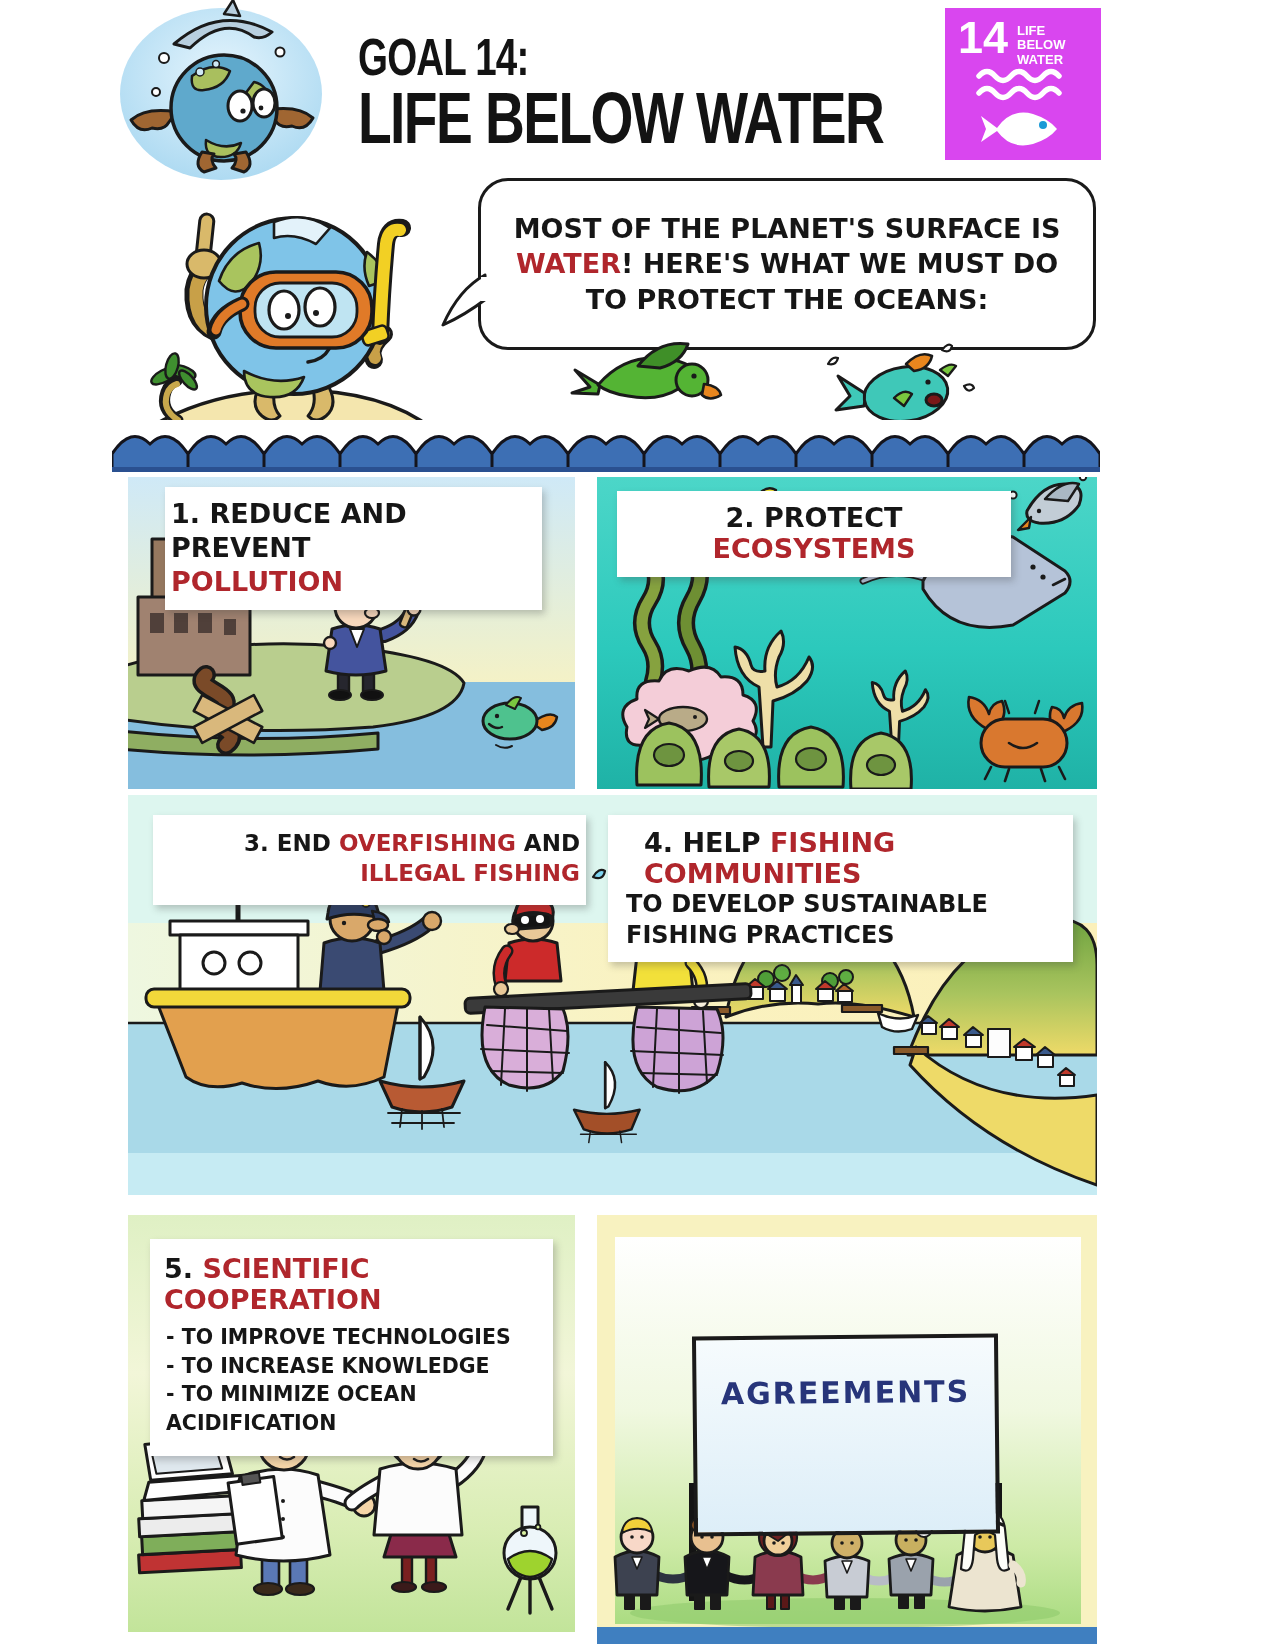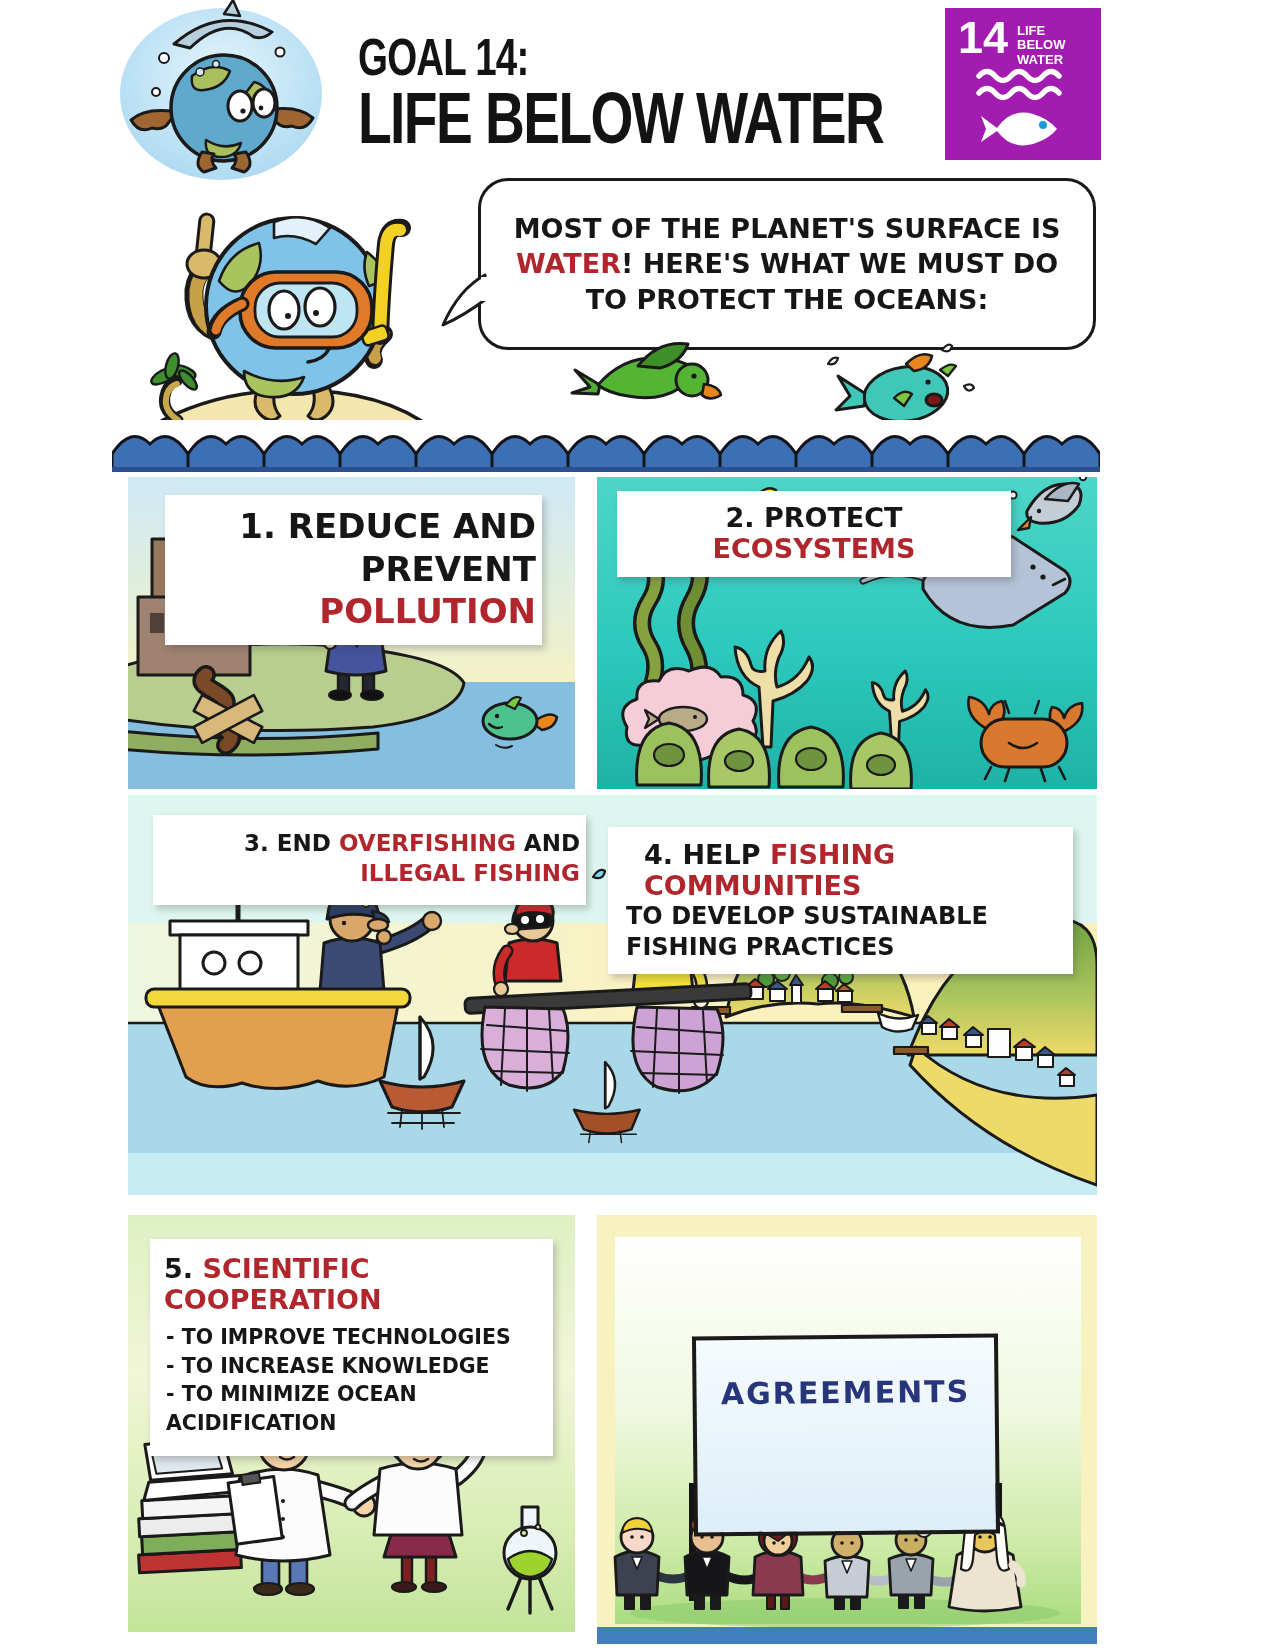--- a/index.html
+++ b/index.html
@@ -7,21 +7,21 @@
         font-family:"DejaVu Sans",sans-serif;color:#161616;}
   .abs{position:absolute;}
   
   .title-block{position:absolute;left:358px;top:33px;}
   .goal-label{font-family:"Liberation Sans",sans-serif;font-weight:700;font-size:47px;line-height:.95;
               letter-spacing:-1px;transform:scale(.82,1.1);transform-origin:left top;color:#131313;}
   .main-title{font-family:"Liberation Sans",sans-serif;font-weight:700;font-size:69px;line-height:1;
               letter-spacing:-2px;transform:scale(.8,1.06);transform-origin:left top;margin-top:4px;color:#131313;}
   .byline{position:absolute;left:690px;top:139px;width:245px;text-align:right;
           font-size:19px;font-weight:700;letter-spacing:.5px;}
-  .sdg-badge{position:absolute;left:945px;top:8px;width:156px;height:152px;background:#a21caf;color:#fff;}
+  .sdg-badge{position:absolute;left:945px;top:8px;width:156px;height:152px;background:#d946ef;color:#fff;}
   .badge-top{display:flex;gap:9px;padding:9px 8px 0 13px;}
   .badge-number{font-family:"Liberation Sans",sans-serif;font-weight:700;font-size:45px;line-height:.95;}
   .badge-label{font-family:"Liberation Sans",sans-serif;font-weight:700;font-size:13px;line-height:1.1;padding-top:7px;}
   .badge-art{position:absolute;left:0;right:0;top:56px;display:flex;flex-direction:column;align-items:center;}
   
   .speech-bubble{position:absolute;left:478px;top:178px;width:618px;height:172px;background:#fff;
      border:3px solid #1a1a1a;border-radius:30px;box-sizing:border-box;display:flex;align-items:center;justify-content:center;
      padding:10px 26px;text-align:center;font-size:27px;line-height:1.32;font-weight:700;}
   .bubble-tail{position:absolute;left:-42px;top:88px;}
   .red{color:#b0262c;}
@@ -35,24 +35,24 @@
   .panel34{left:128px;top:795px;width:969px;height:400px;background:#ddf6ef;}
   .panel5{left:128px;top:1215px;width:447px;height:417px;
           background:linear-gradient(180deg,#dff0c4 0%,#f2f6d8 38%,#d9edb4 75%,#c2e49a 100%);}
   .panel6{left:597px;top:1215px;width:500px;height:417px;background:#f8f2c0;}
   .p6-inner{position:absolute;left:18px;right:16px;top:22px;bottom:8px;
             background:linear-gradient(180deg,#ffffff 0%,#f0f8e0 45%,#cdeaa6 80%,#abdc82 100%);}
   .bottom-strip{position:absolute;left:597px;top:1627px;width:500px;height:17px;background:#3f7fc0;}
   .scene{position:absolute;left:0;top:0;}
   .title-box{position:absolute;background:#fff;box-shadow:3px 4px 7px rgba(60,60,60,.28);
              font-weight:700;z-index:3;box-sizing:border-box;}
-  .tb1{left:37px;top:10px;width:377px;padding:10px 6px 12px;text-align:right;font-size:34px;line-height:1.25;margin-top:8px;}
+  .tb1{left:37px;top:10px;width:377px;padding:10px 6px 12px;text-align:left;font-size:27px;line-height:1.25;}
   .tb2{left:20px;top:14px;width:394px;padding:11px 6px 13px;text-align:center;font-size:27px;}
   .tb3{left:25px;top:20px;width:433px;padding:14px 6px 16px;text-align:right;font-size:23px;line-height:1.3;}
-  .tb4{left:480px;top:20px;width:465px;padding:12px 14px 12px;font-size:27px;margin-top:12px;}
+  .tb4{left:480px;top:20px;width:465px;padding:12px 14px 12px;font-size:27px;}
   .tb4 .line1{padding-left:22px;}
   .tb4 .sub{font-size:24px;line-height:1.28;padding-left:4px;}
   .tb5{left:22px;top:24px;width:403px;padding:14px 14px 18px;font-size:27px;}
   .tb5 .bullet{font-size:20.5px;line-height:1.4;padding-left:2px;}
   .tb5 .line1{margin-bottom:8px;}
   .p6-title{position:absolute;left:0;top:30px;width:100%;text-align:center;font-weight:700;
             font-size:27px;line-height:1.3;z-index:3;}
   .agreements-banner{position:absolute;left:96px;top:120px;width:306px;height:200px;z-index:2;
      background:linear-gradient(180deg,#f6fbfd 0%,#ddeef8 100%);border:4px solid #1a1a1a;box-sizing:border-box;
      display:flex;justify-content:center;align-items:flex-start;padding-top:36px;transform:rotate(-.6deg);}

